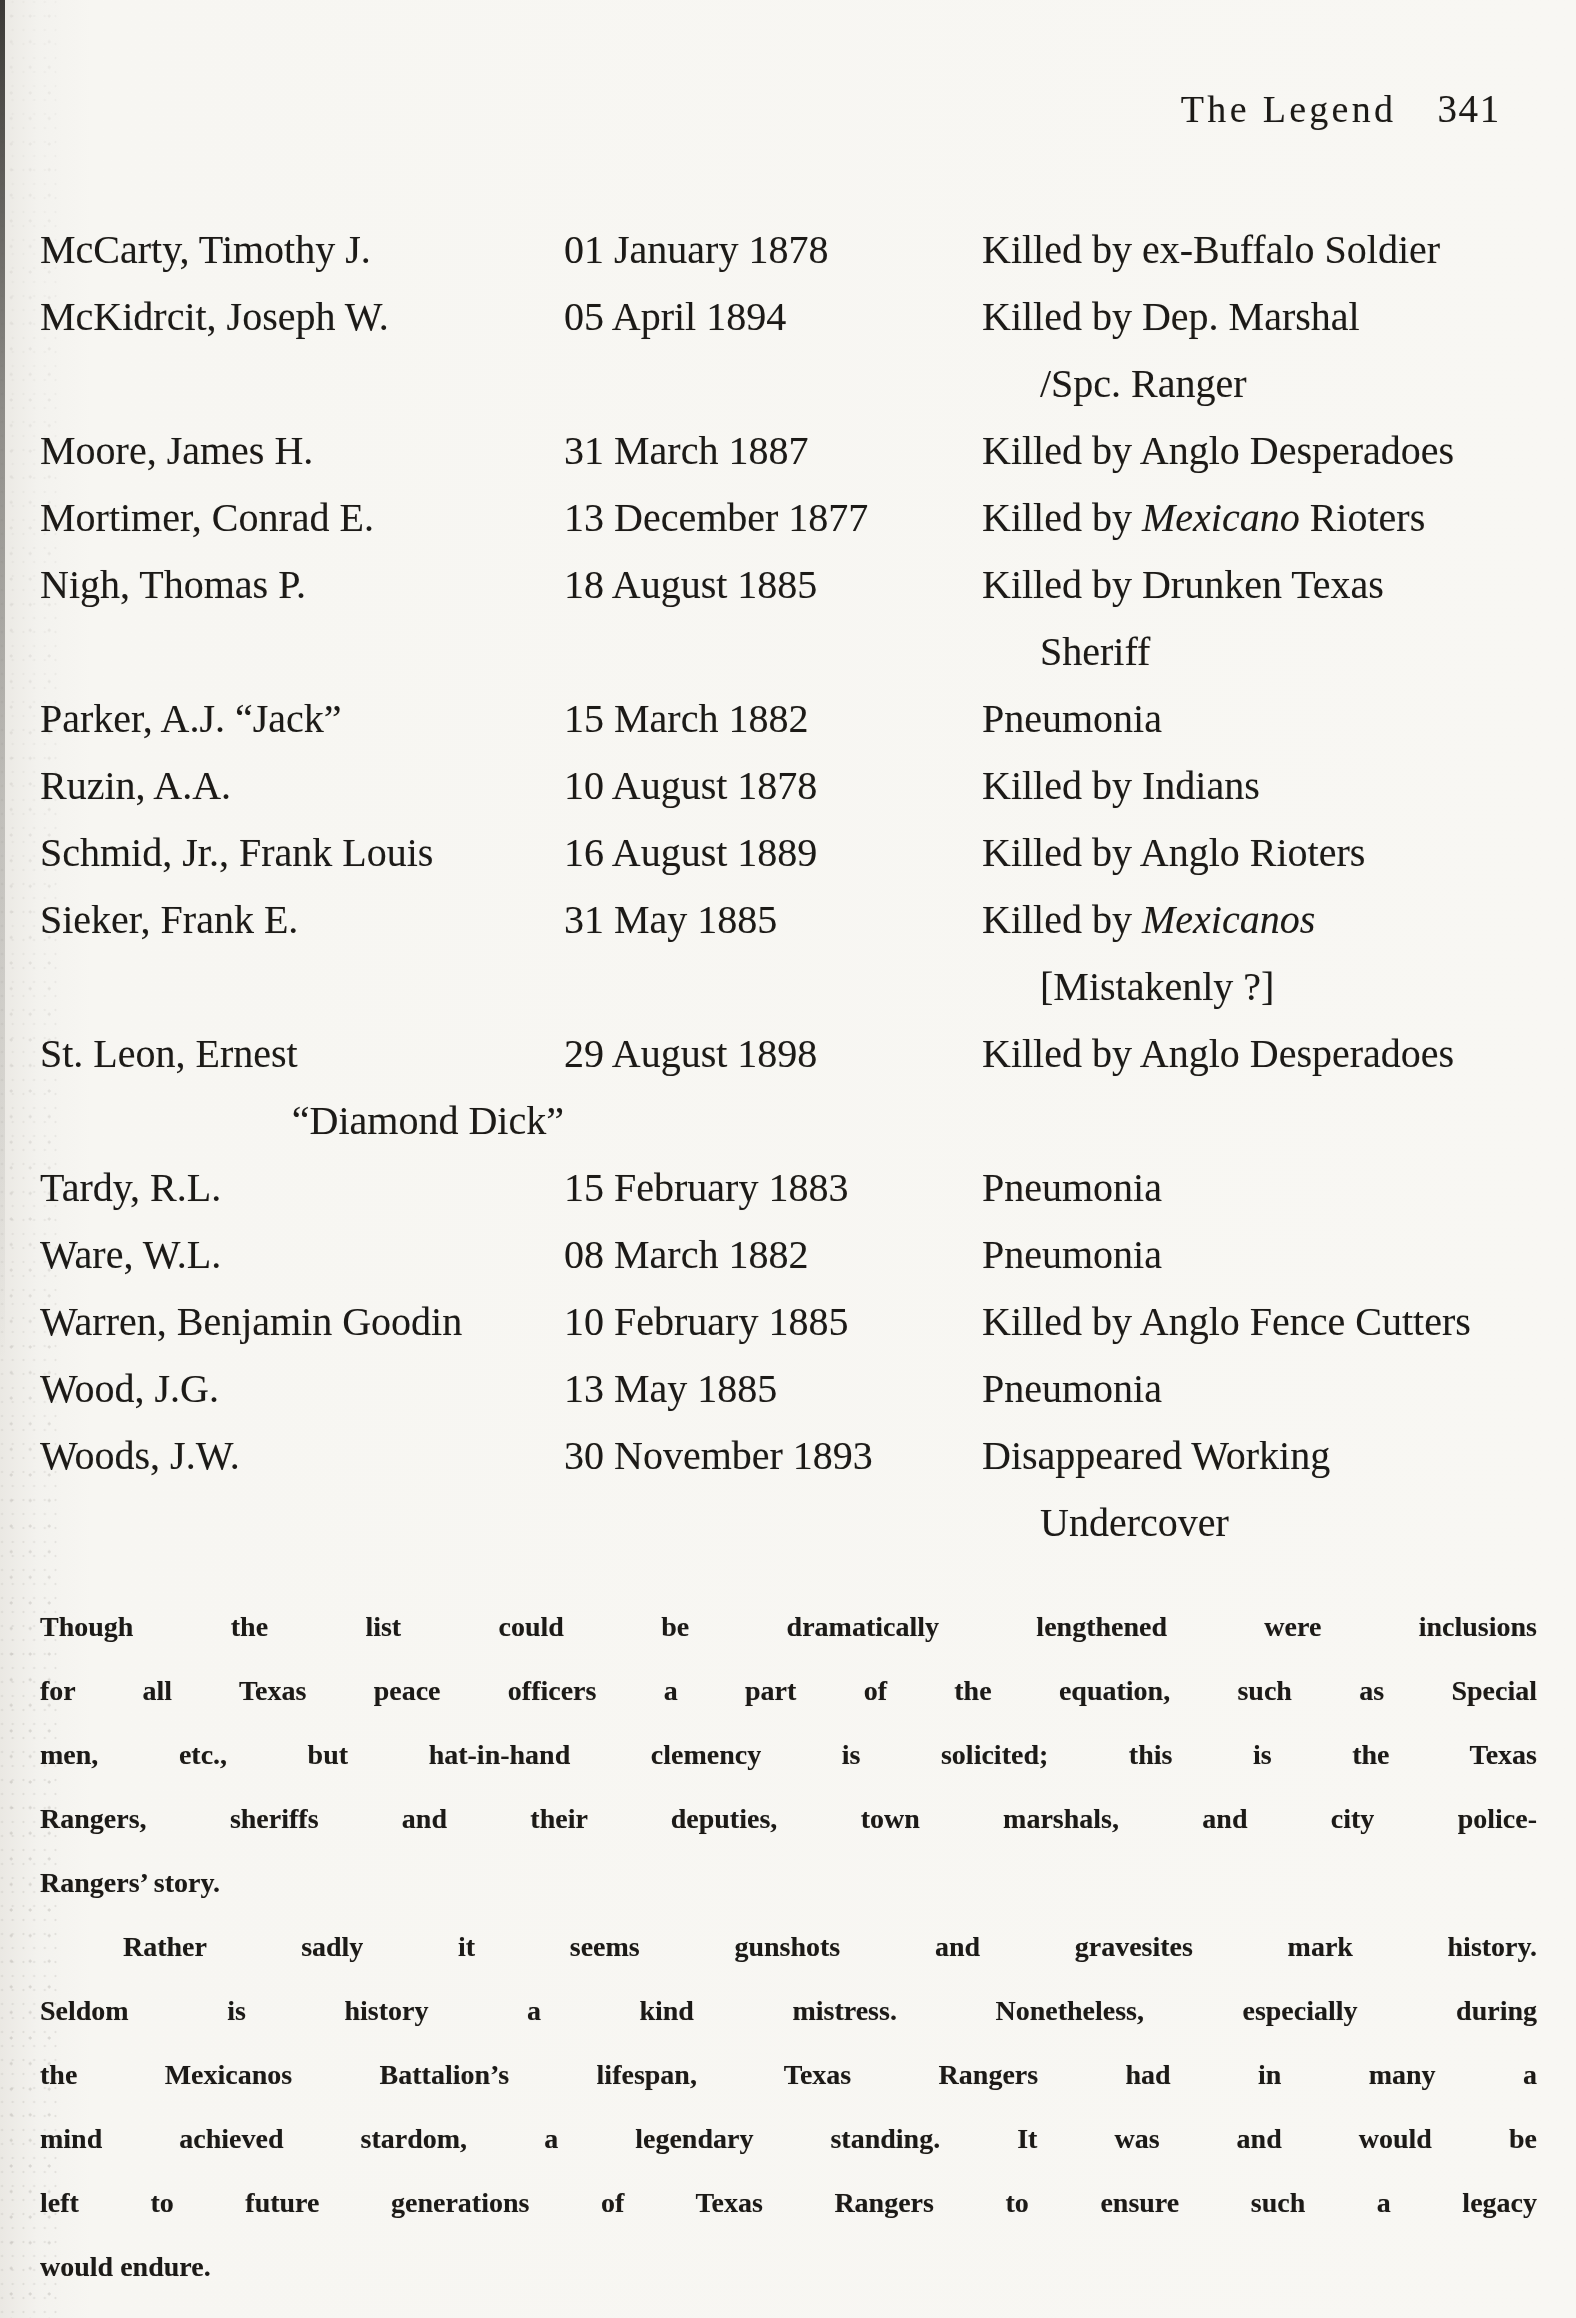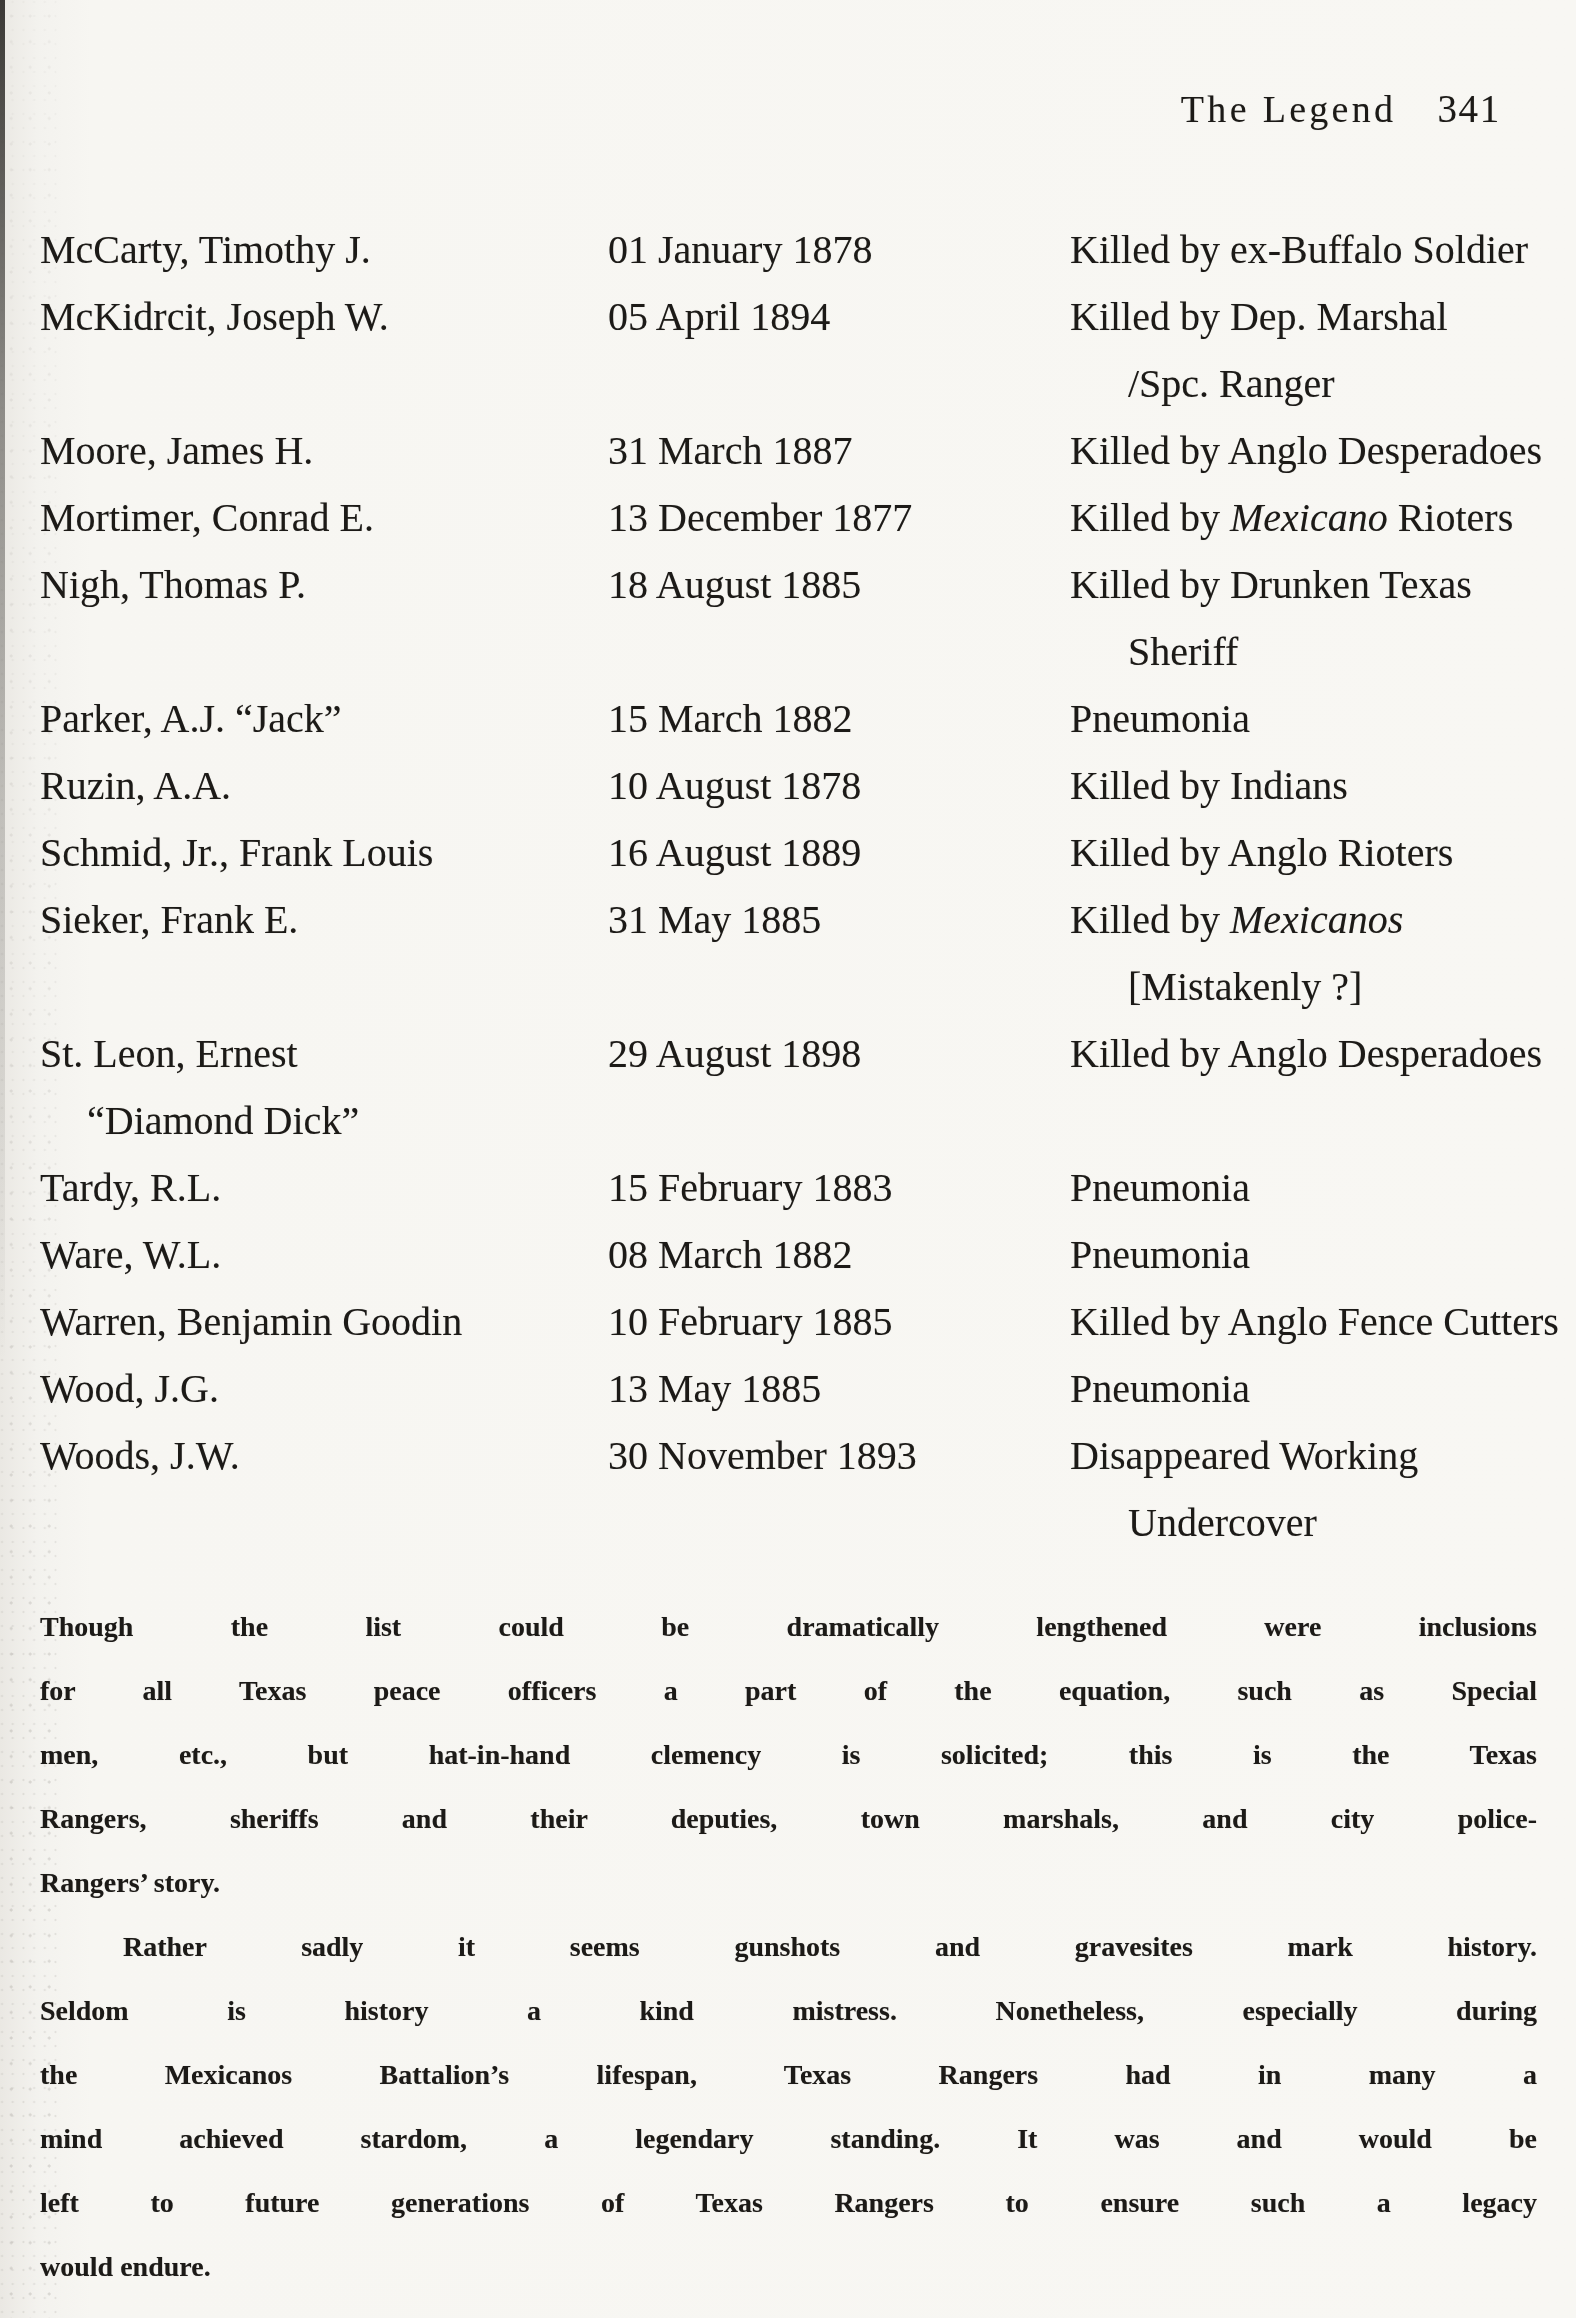--- a/index.html
+++ b/index.html
@@ -42,25 +42,25 @@
   }
   .running-header .pagenum {
     font-weight: normal; letter-spacing: 1.7px; margin-left: 41px; font-size: 39px;
   }
   
   .rtable {
     position: absolute; left: 40px; top: 216px; width: 1497px;
     font-size: 40px;
     text-shadow: 0 0 0.8px rgba(20,18,15,.28);
   }
-  .rrow { display: grid; grid-template-columns: 524px 418px 1fr; align-items: start; gap: 44px; }
+  .rrow { display: grid; grid-template-columns: 524px 418px 1fr; align-items: start; }
   .cell { min-width: 0; }
   .tline { height: 67px; line-height: 67px; white-space: nowrap; }
   .tline.cont-cause { padding-left: 58px; }
-  .tline.cont-name  { padding-left: 47px; }
+  .tline.cont-name  { padding-left: 47px; text-align: right; }
   .it { font-style: italic; }
   
   .body-text {
     position: absolute; left: 40px; top: 1595px; width: 1497px;
     font-size: 28px;
     text-shadow: 0 0 0.8px rgba(20,18,15,.28);
     font-weight: bold;
   }
   .pline {
     height: 64px; line-height: 64px;

